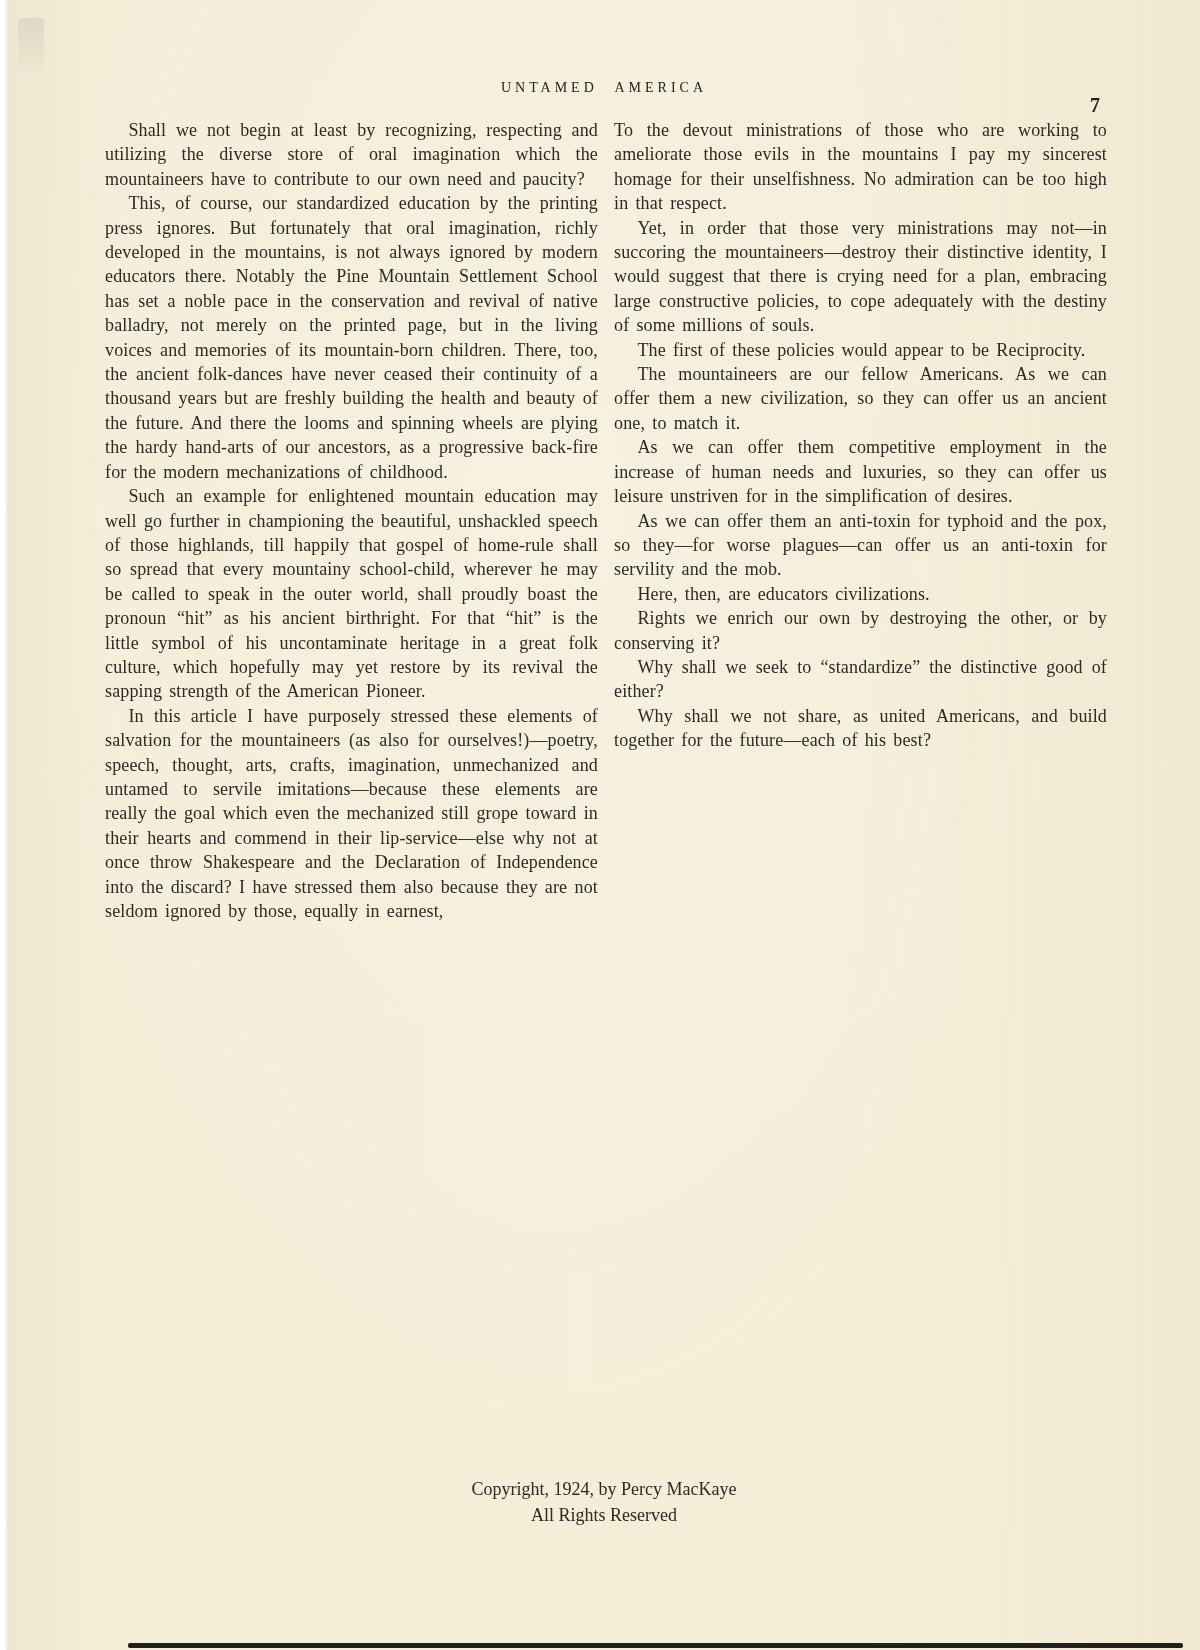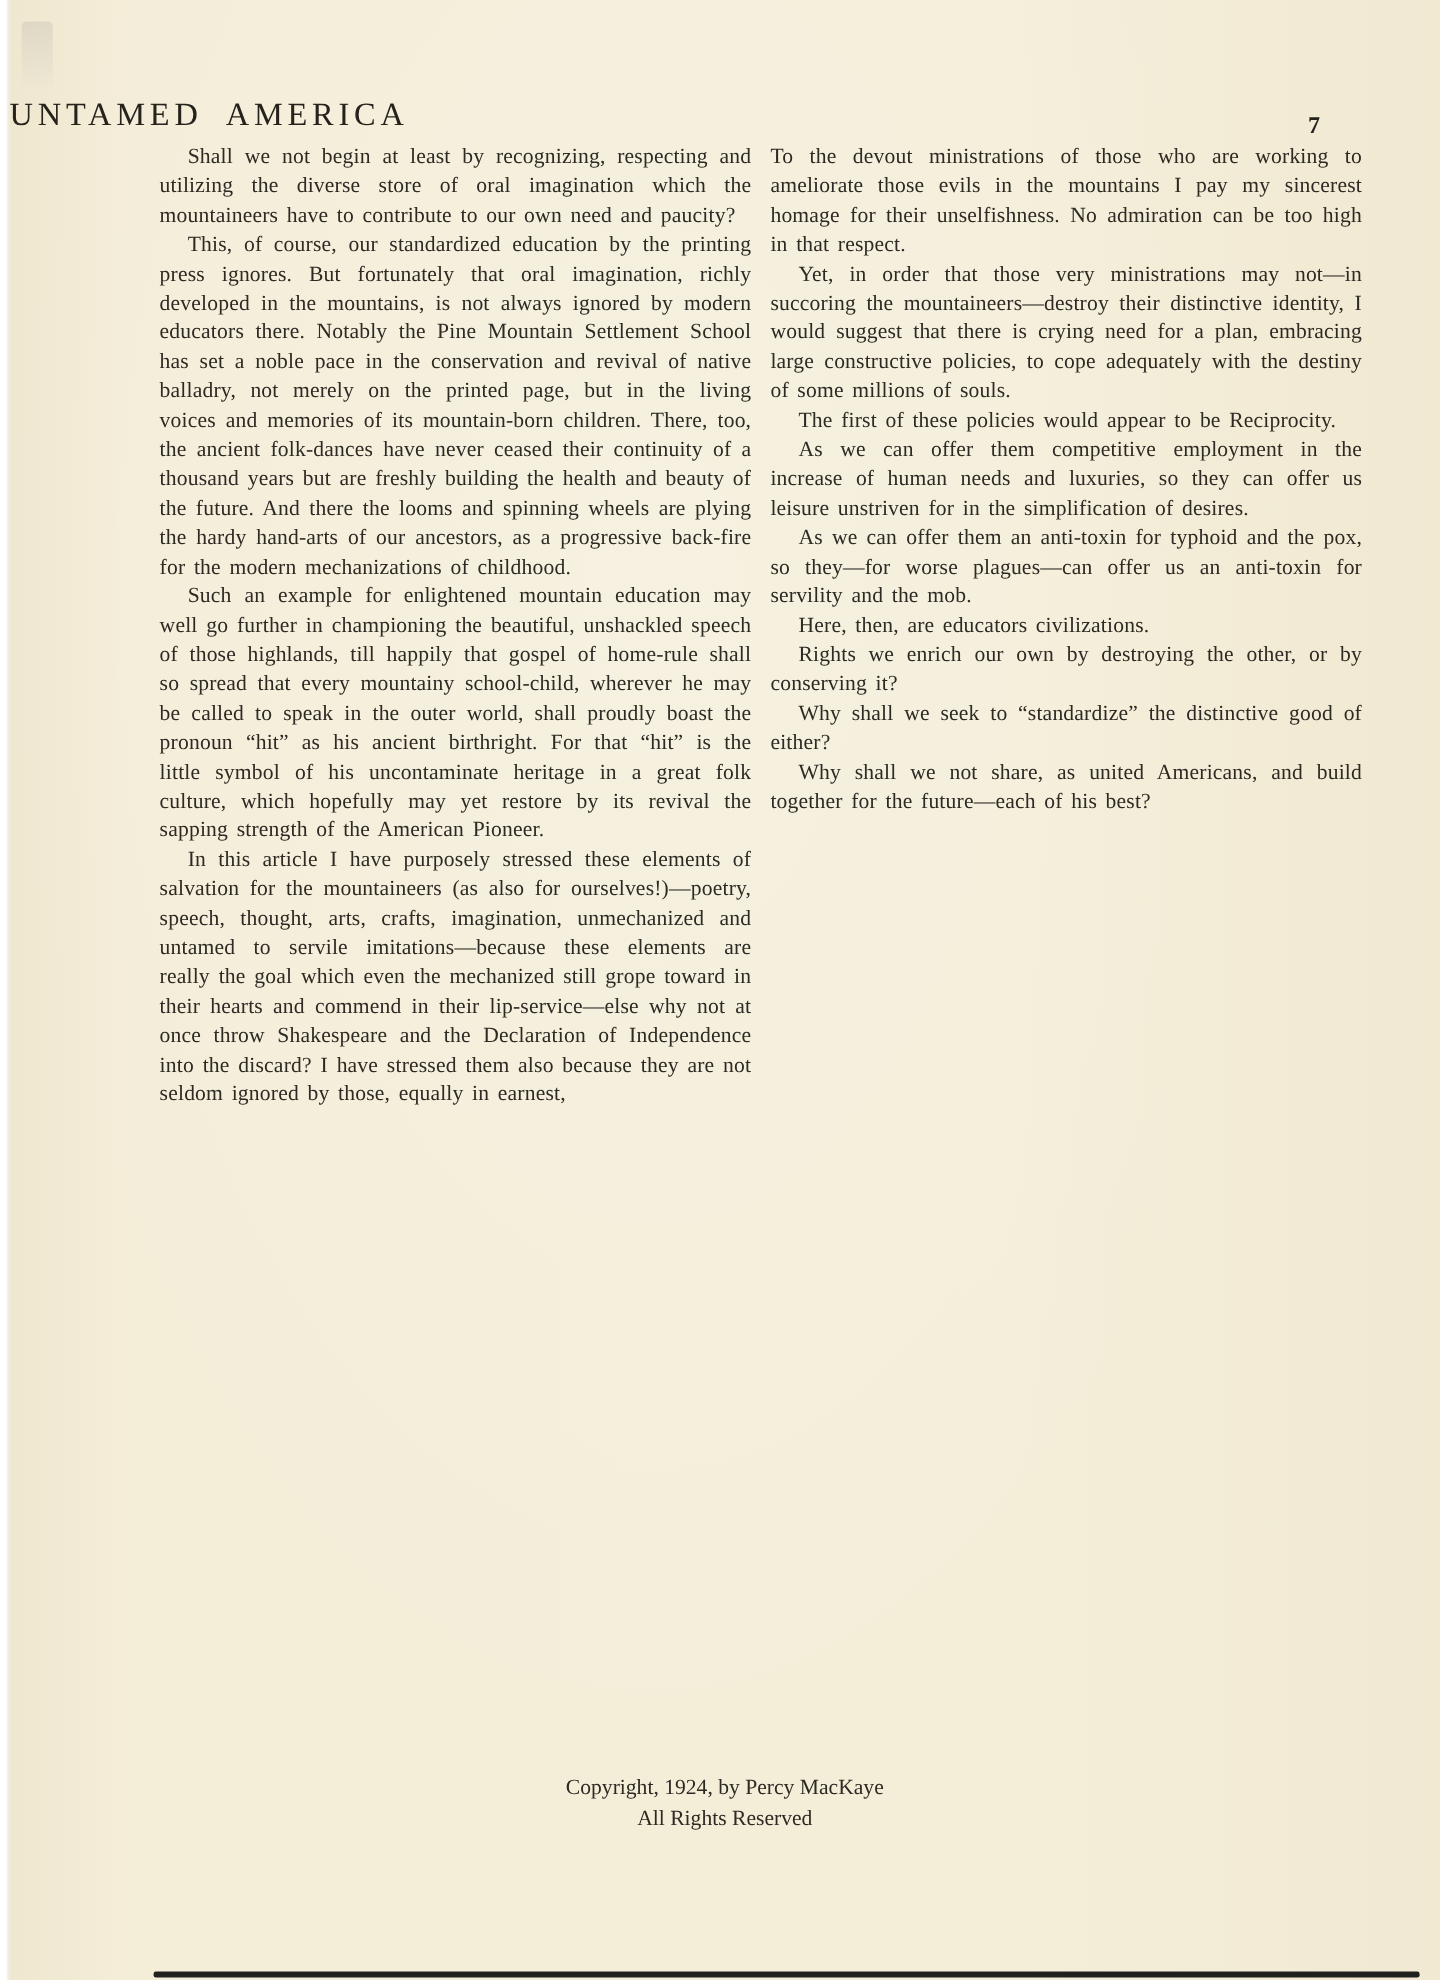--- a/index.html
+++ b/index.html
@@ -50,42 +50,41 @@
     border-radius: 4px;
   }
   .header {
     position: absolute;
     top: 80px;
     left: 0;
     width: 100%;
     height: 40px;
   }
   .title {
-    text-align: left;
-    font-size: 27px;
+    text-align: center;
+    font-size: 14px;
     letter-spacing: 4px;
     word-spacing: 10px;
     color: #26231d;
   }
   .page-number {
     position: absolute;
     top: 14px;
     right: 100px;
     font-size: 20px;
     font-weight: bold;
     color: #26231d;
   }
   .columns {
     position: absolute;
     top: 118px;
     left: 97px;
     width: 1002px;
     display: flex;
     gap: 16px;
-    margin-left: 28px;
   }
   .col {
     width: 493px;
     font-size: 18px;
     line-height: 24.4px;
     text-align: justify;
     letter-spacing: 0.15px;
     word-spacing: 2.5px;
   }
   .para {
@@ -121,20 +120,21 @@
       <div class="col col-left" id="col-left">
           <p class="para">Shall we not begin at least by recognizing, respecting and utilizing the diverse store of oral imagination which the mountaineers have to contribute to our own need and paucity?</p>
           <p class="para">This, of course, our standardized education by the printing press ignores.  But fortunately that oral imagination, richly developed in the mountains, is not always ignored by modern educators there. Notably the Pine Mountain Settlement School has set a noble pace in the conservation and revival of native balladry, not merely on the printed page, but in the living voices and memories of its mountain-born children.  There, too, the ancient folk-dances have never ceased their continuity of a thousand years but are freshly building the health and beauty of the future.  And there the looms and spinning wheels are plying the hardy hand-arts of our ancestors, as a progressive back-fire for the modern mechanizations of childhood.</p>
           <p class="para">Such an example for enlightened mountain education may well go further in championing the beautiful, unshackled speech of those highlands, till happily that gospel of home-rule shall so spread that every mountainy school-child, wherever he may be called to speak in the outer world, shall proudly boast the pronoun “hit” as his ancient birthright. For that “hit” is the little symbol of his uncontaminate heritage in a great folk culture, which hopefully may yet restore by its revival the sapping strength of the American Pioneer.</p>
           <p class="para">In this article I have purposely stressed these elements of salvation for the mountaineers (as also for ourselves!)—poetry, speech, thought, arts, crafts, imagination, unmechanized and untamed to servile imitations—because these elements are really the goal which even the mechanized still grope toward in their hearts and commend in their lip-service—else why not at once throw Shakespeare and the Declaration of Independence into the discard?  I have stressed them also because they are not seldom ignored by those, equally in earnest,</p>
         </div>
       <div class="col col-right" id="col-right">
           <p class="para">To the devout ministrations of those who are working to ameliorate those evils in the mountains I pay my sincerest homage for their unselfishness. No admiration can be too high in that respect.</p>
           <p class="para">Yet, in order that those very ministrations may not—in succoring the mountaineers—destroy their distinctive identity, I would suggest that there is crying need for a plan, embracing large constructive policies, to cope adequately with the destiny of some millions of souls.</p>
           <p class="para">The first of these policies would appear to be Reciprocity.</p>
+          <p class="para">The mountaineers are our fellow Americans.  As we can offer them a new civilization, so they can offer us an ancient one, to match it.</p>
           <p class="para">As we can offer them competitive employment in the increase of human needs and luxuries, so they can offer us leisure unstriven for in the simplification of desires.</p>
           <p class="para">As we can offer them an anti-toxin for typhoid and the pox, so they—for worse plagues—can offer us an anti-toxin for servility and the mob.</p>
           <p class="para">Here, then, are educators civilizations.</p>
           <p class="para">Rights we enrich our own by destroying the other, or by conserving it?</p>
           <p class="para">Why shall we seek to “standardize” the distinctive good of either?</p>
           <p class="para">Why shall we not share, as united Americans, and build together for the future—each of his best?</p>
         </div>
     </div>
 
     <div class="footer">

